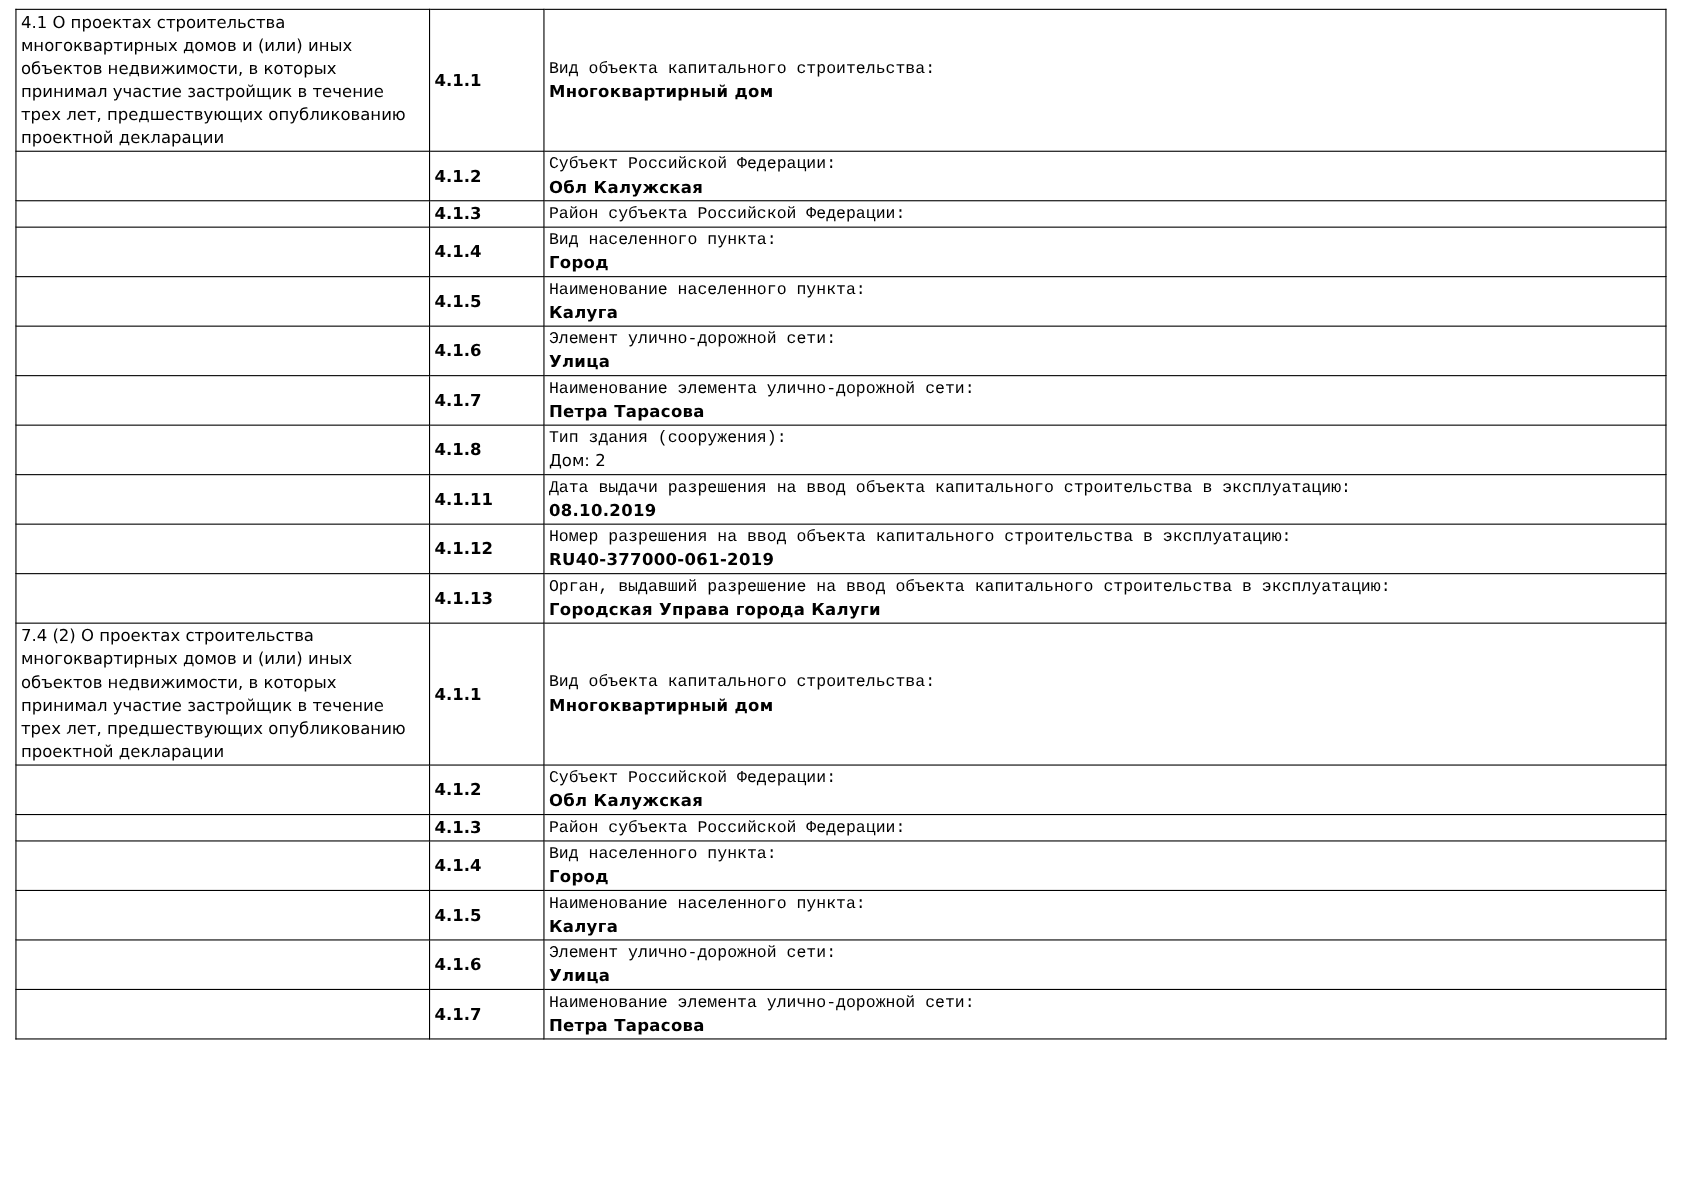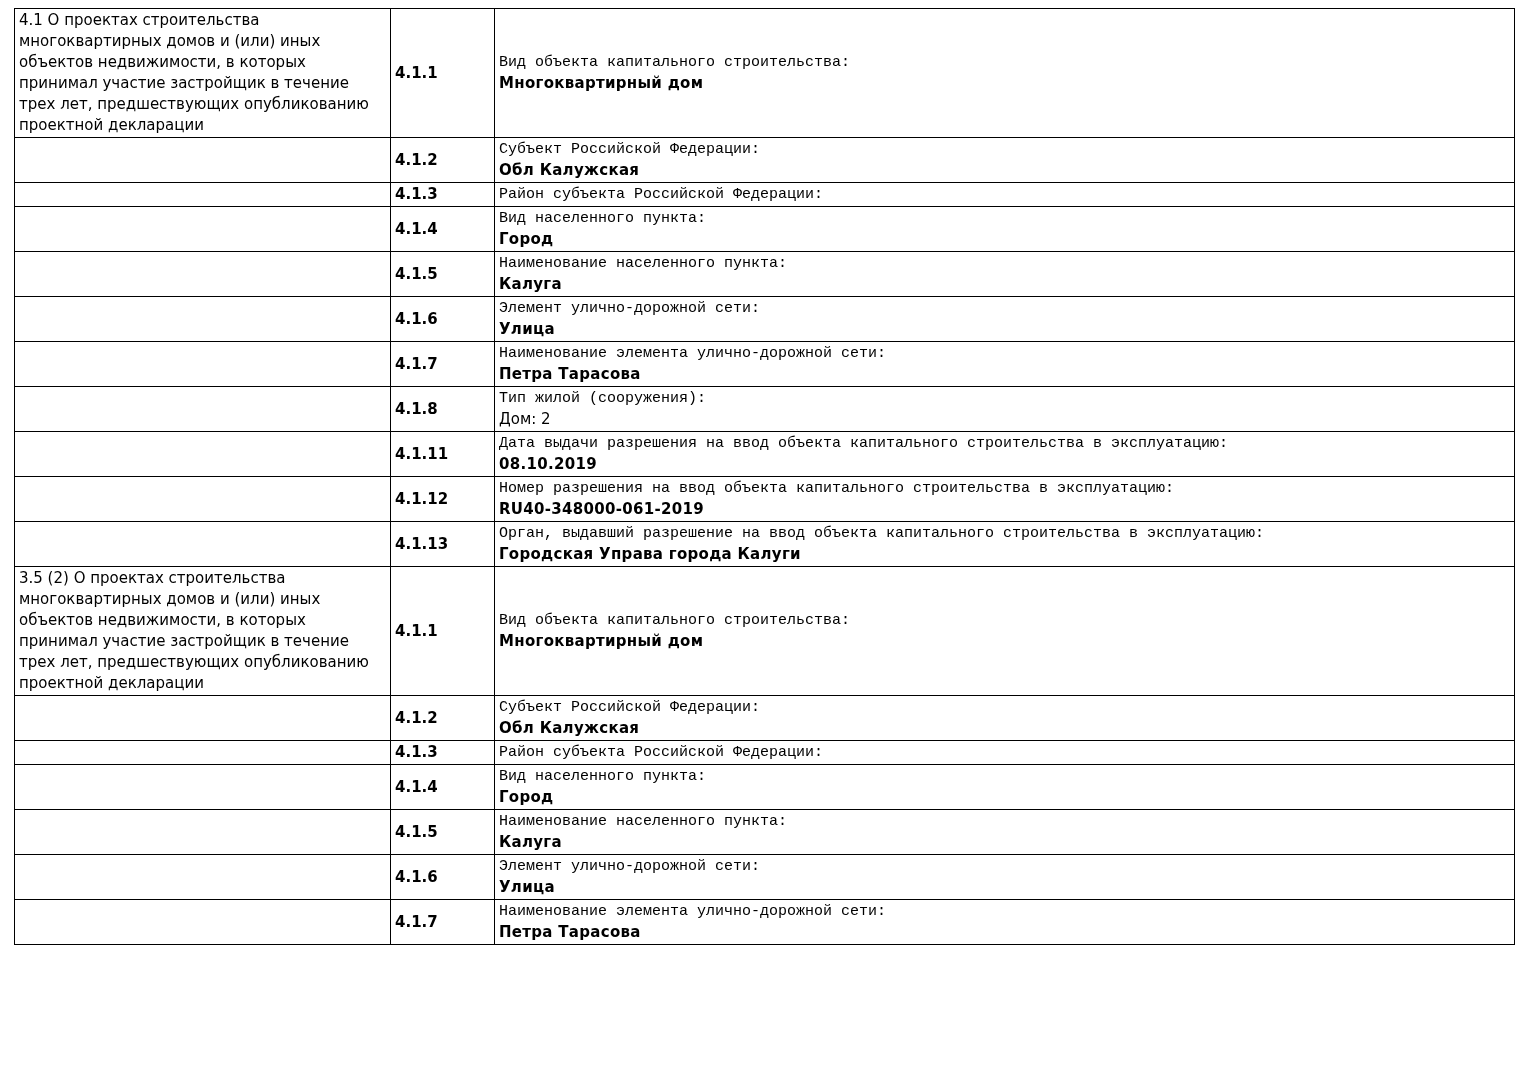--- a/index.html
+++ b/index.html
@@ -118,50 +118,50 @@
           <td class="col-num">4.1.7</td>
           <td class="col-content">
             <div class="label">Наименование элемента улично-дорожной сети:</div>
             <div class="value">Петра Тарасова</div>
           </td>
         </tr>
         <tr>
           <td class="col-desc"></td>
           <td class="col-num">4.1.8</td>
           <td class="col-content">
-            <div class="label">Тип жилой (сооружения):</div>
+            <div class="label">Тип здания (сооружения):</div>
             <div class="value plain">Дом: 2</div>
           </td>
         </tr>
         <tr>
           <td class="col-desc"></td>
           <td class="col-num">4.1.11</td>
           <td class="col-content">
             <div class="label">Дата выдачи разрешения на ввод объекта капитального строительства в эксплуатацию:</div>
             <div class="value">08.10.2019</div>
           </td>
         </tr>
         <tr>
           <td class="col-desc"></td>
           <td class="col-num">4.1.12</td>
           <td class="col-content">
             <div class="label">Номер разрешения на ввод объекта капитального строительства в эксплуатацию:</div>
-            <div class="value">RU40-348000-061-2019</div>
+            <div class="value">RU40-377000-061-2019</div>
           </td>
         </tr>
         <tr>
           <td class="col-desc"></td>
           <td class="col-num">4.1.13</td>
           <td class="col-content">
             <div class="label">Орган, выдавший разрешение на ввод объекта капитального строительства в эксплуатацию:</div>
             <div class="value">Городская Управа города Калуги</div>
           </td>
         </tr>
         <tr>
-          <td class="col-desc">3.5 (2) О проектах строительства многоквартирных домов и (или) иных объектов недвижимости, в которых принимал участие застройщик в течение трех лет, предшествующих опубликованию проектной декларации</td>
+          <td class="col-desc">7.4 (2) О проектах строительства многоквартирных домов и (или) иных объектов недвижимости, в которых принимал участие застройщик в течение трех лет, предшествующих опубликованию проектной декларации</td>
           <td class="col-num">4.1.1</td>
           <td class="col-content">
             <div class="label">Вид объекта капитального строительства:</div>
             <div class="value">Многоквартирный дом</div>
           </td>
         </tr>
         <tr>
           <td class="col-desc"></td>
           <td class="col-num">4.1.2</td>
           <td class="col-content">

